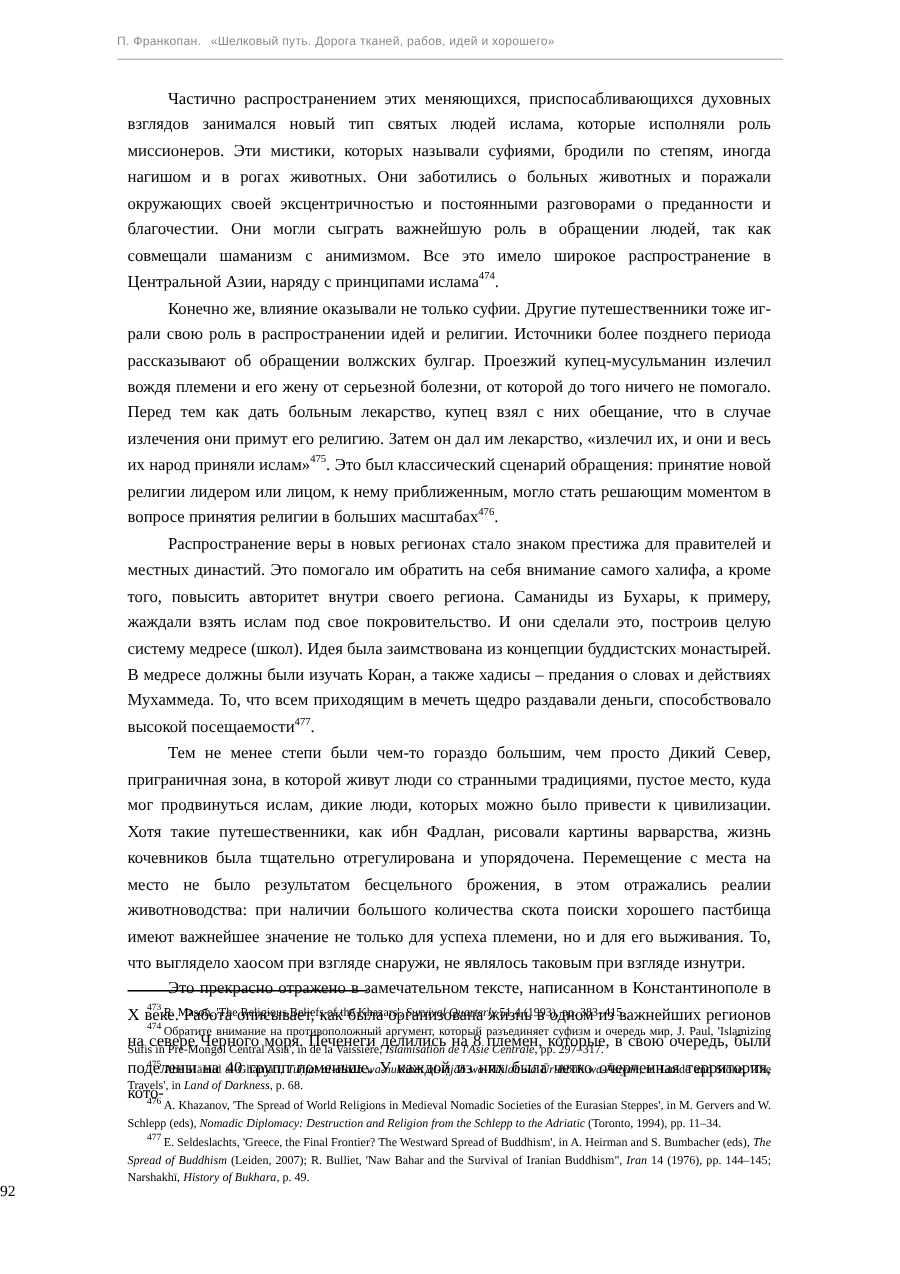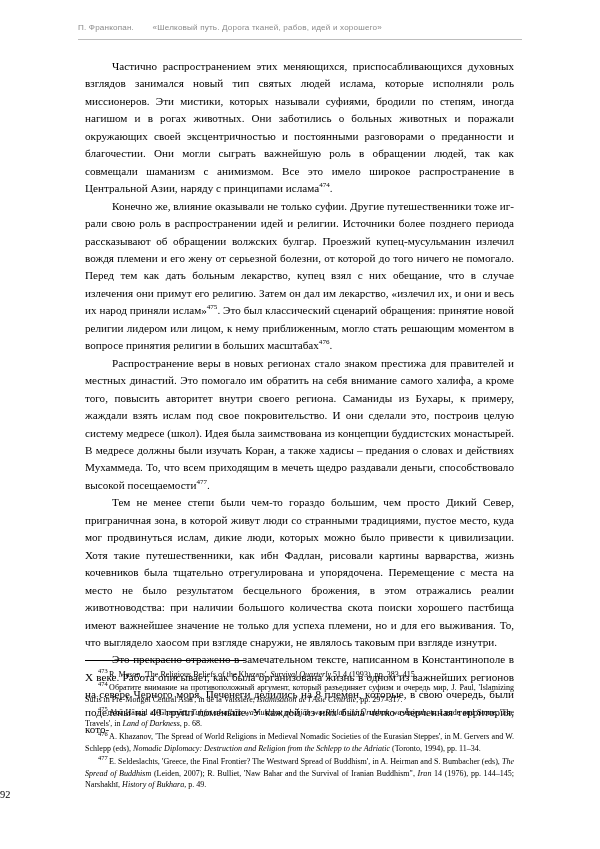--- a/index.html
+++ b/index.html
@@ -26,21 +26,21 @@
     position: absolute;
     left: 78px;
     top: 23px;
     width: 440px;
     font-family: "Liberation Sans", "DejaVu Sans", sans-serif;
     font-size: 8.1px;
     letter-spacing: 0.18px;
     color: #8a8a8a;
     white-space: nowrap;
   }
-  .runhead .nm { margin-right: 16px; }
+  .runhead .nm { margin-right: 4px; }
   .header-rule {
     position: absolute;
     left: 78px;
     top: 39px;
     width: 444px;
     height: 1px;
     background: #bdbdbd;
   }
 
   

